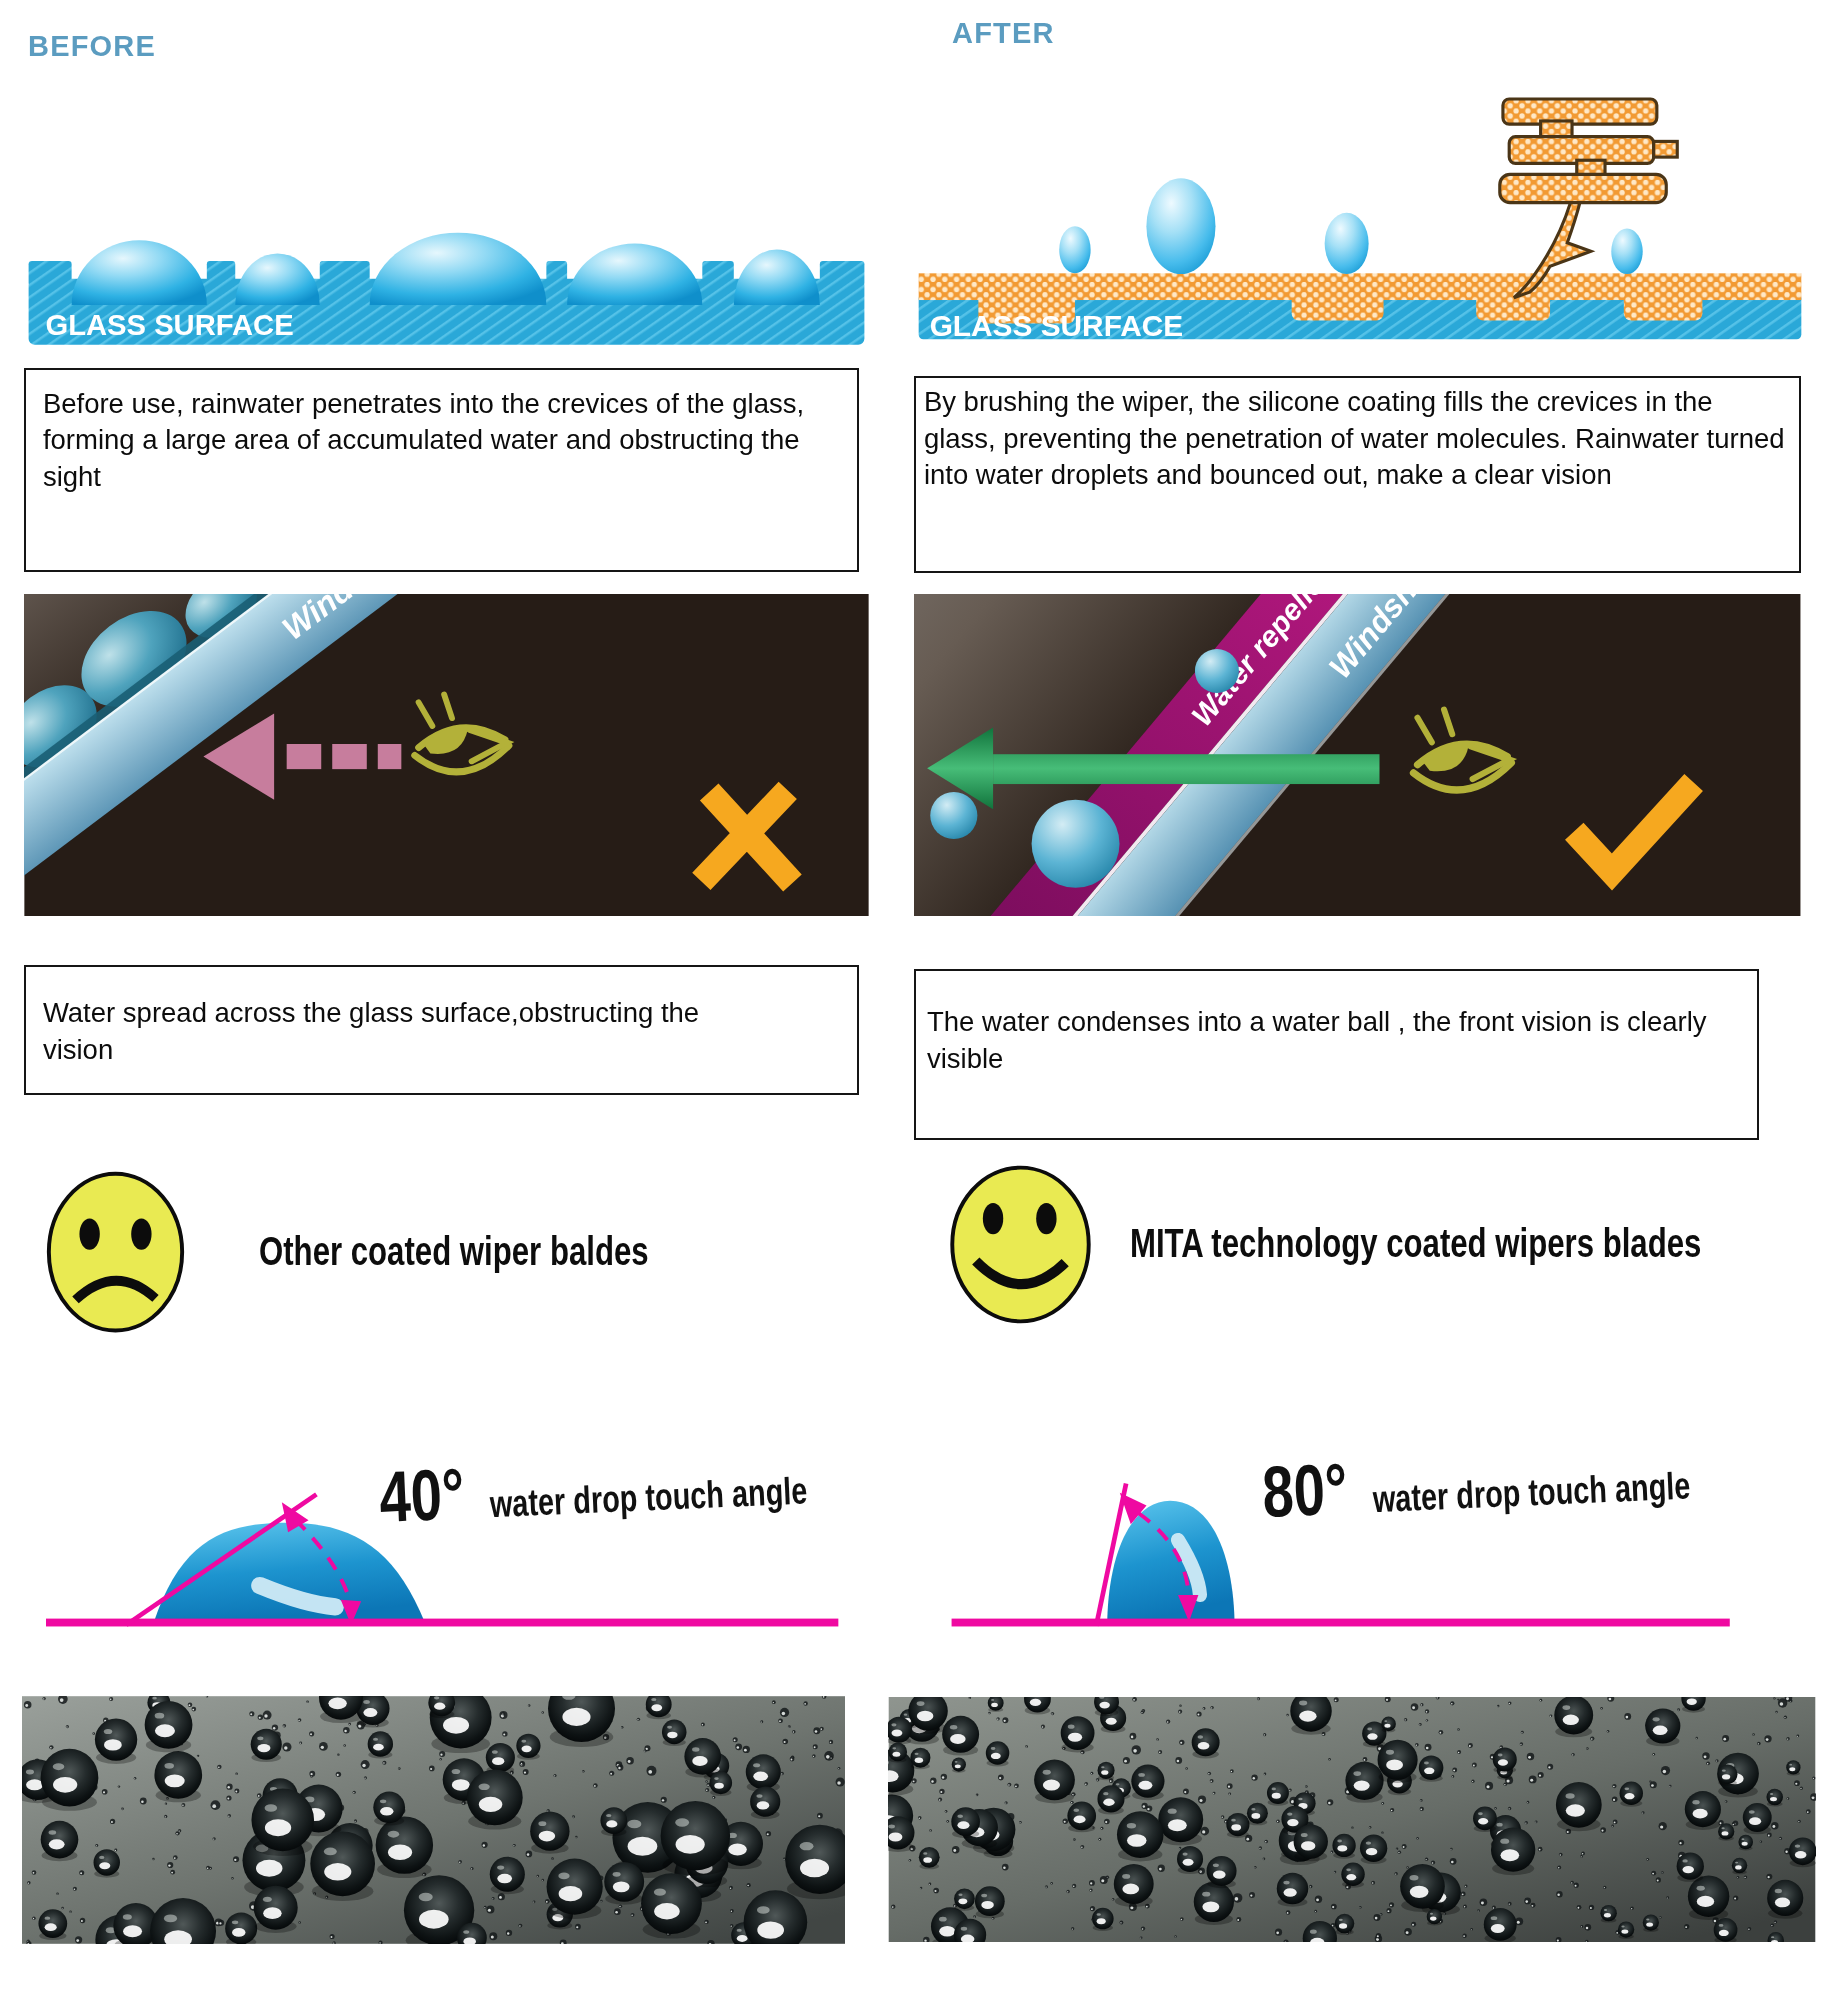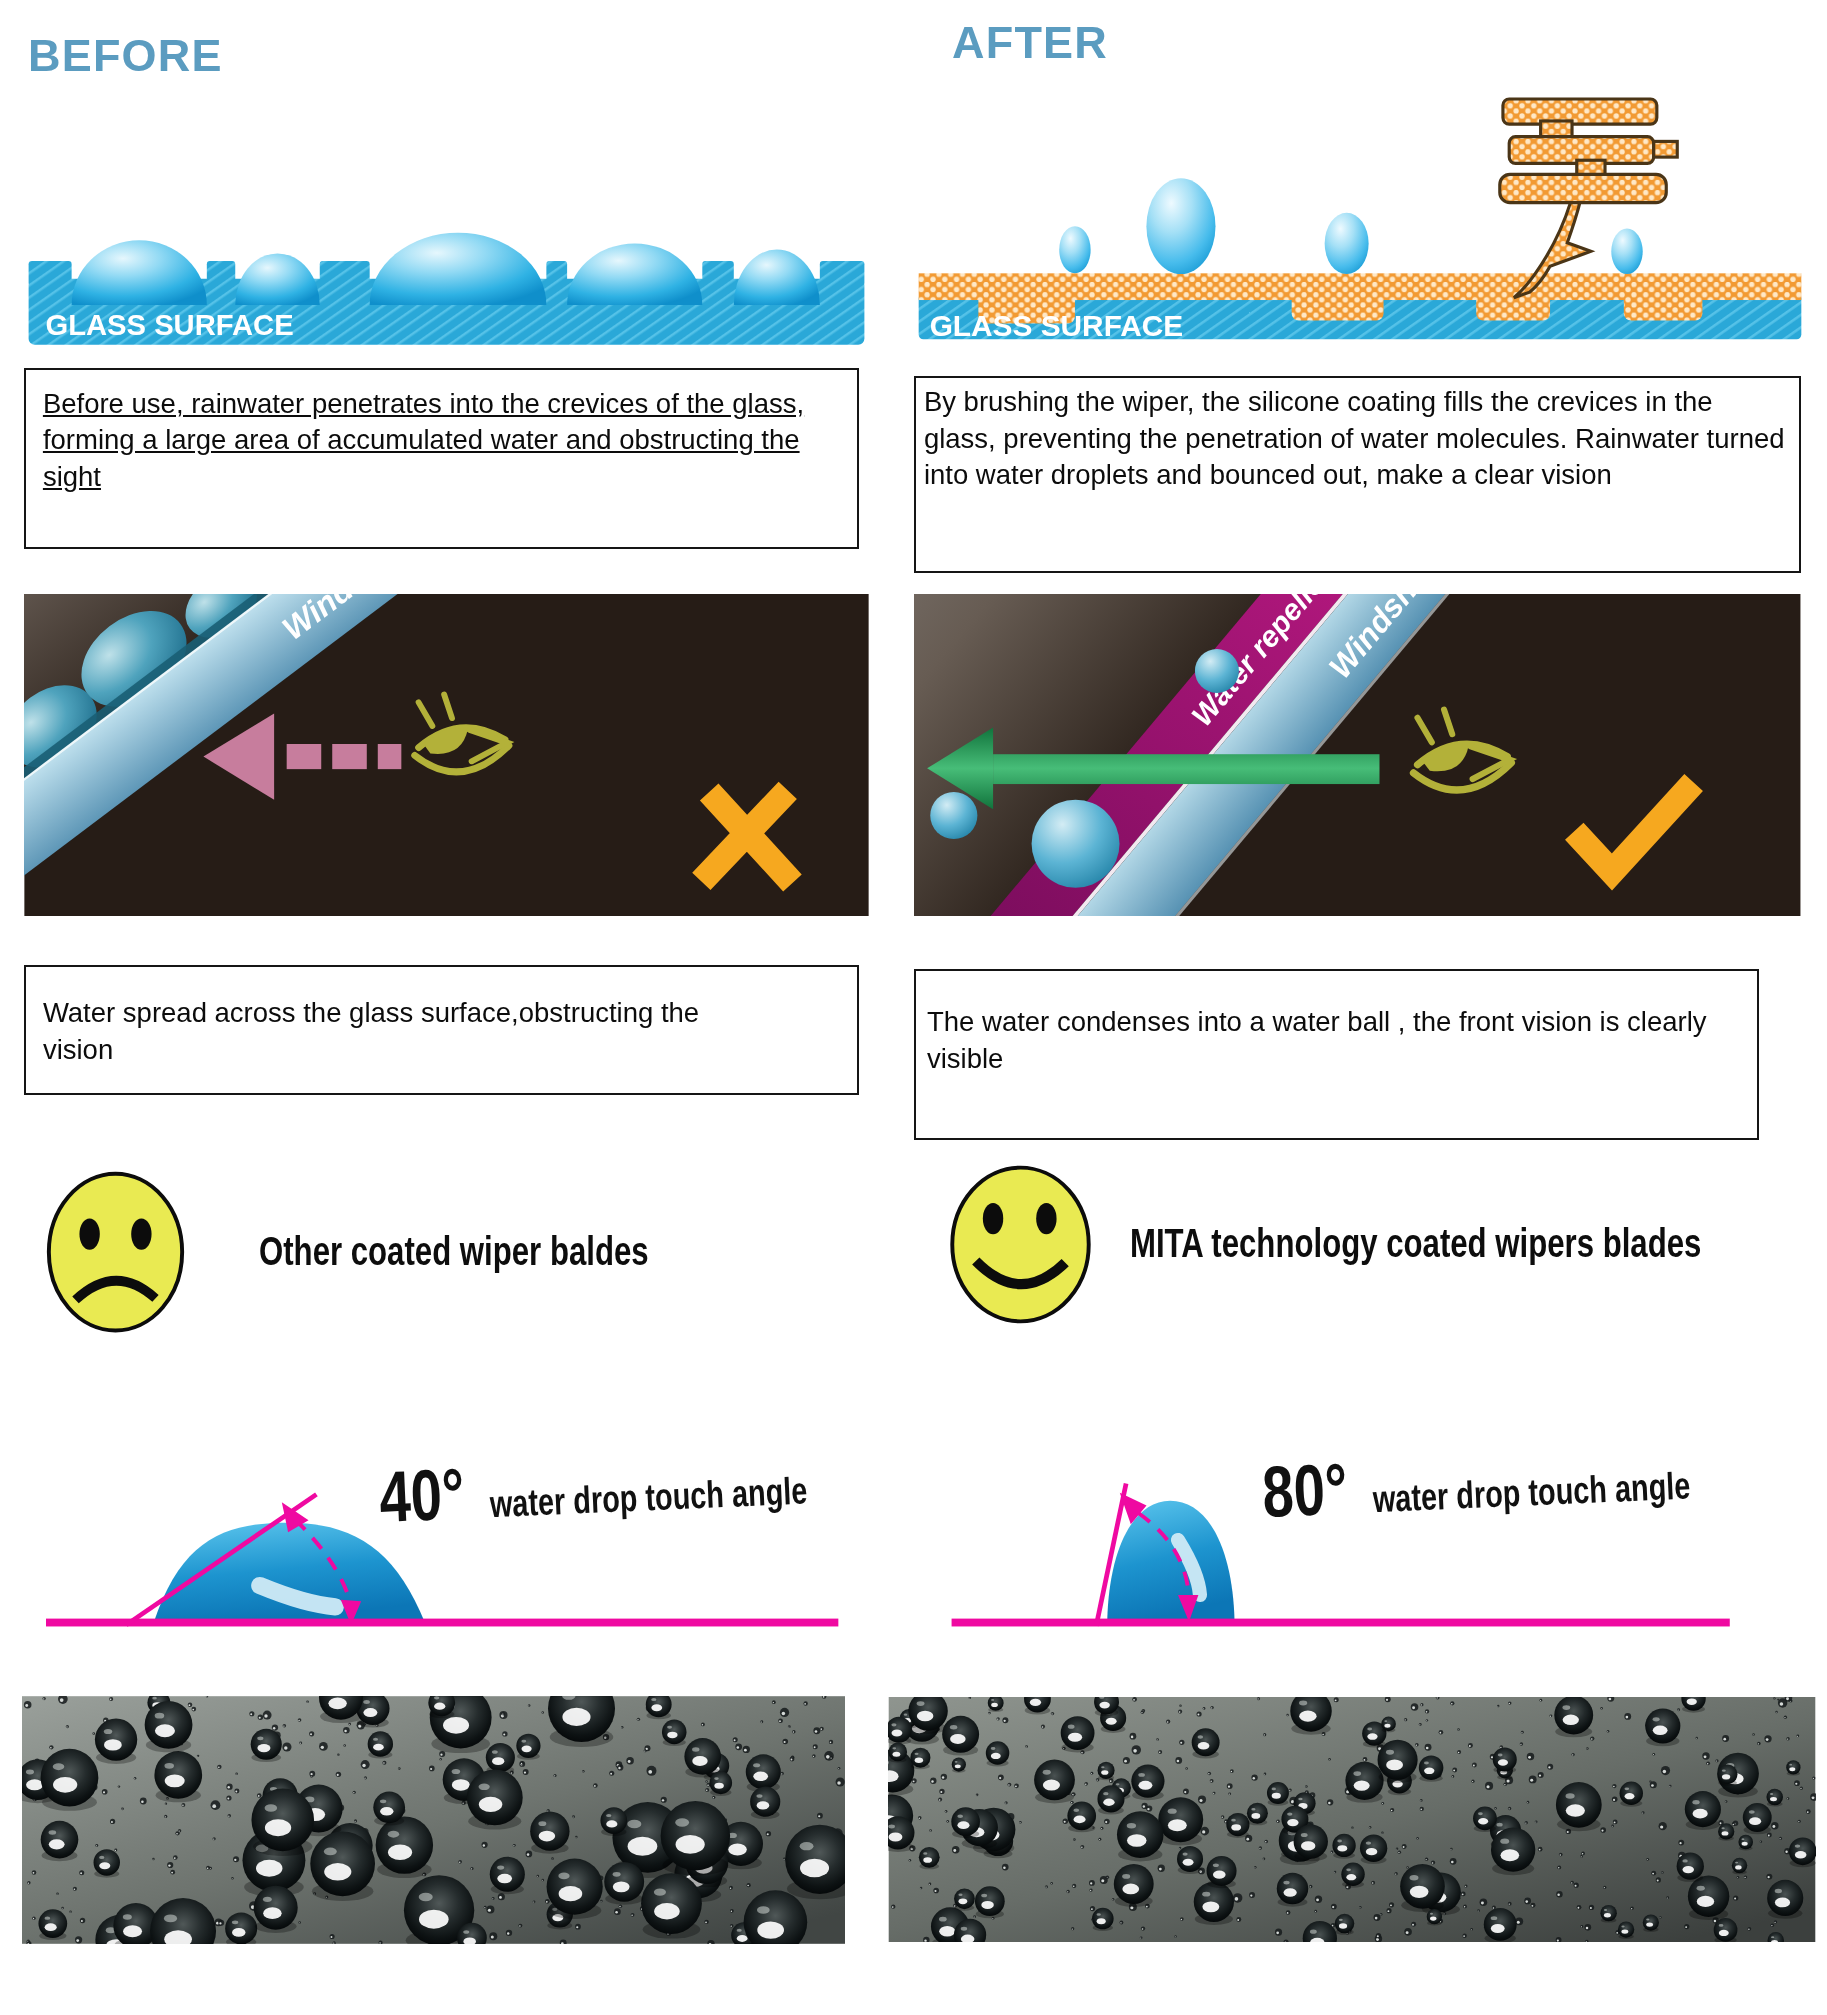--- a/index.html
+++ b/index.html
@@ -1,19 +1,19 @@
 <!DOCTYPE html>
 <html style="font-size:12.6px"><head>
 <meta charset="utf-8">
 <style>
   html,body{margin:0;padding:0;}
   body{width:1827px;height:2016px;position:relative;background:#ffffff;
        font-family:"Liberation Sans", sans-serif;color:#111;overflow:hidden;}
   .abs{position:absolute;}
-  .heading{font-size:45px;font-weight:bold;color:#5b9cc0;letter-spacing:1.2px;}
+  .heading{font-size:29px;font-weight:bold;color:#5b9cc0;letter-spacing:1.2px;}
   .descbox{border:2.4px solid #151515;box-sizing:border-box;font-size:27.5px;line-height:1.33;color:#0c0c0c;}
   .descbox p{margin:0;}
   .facelabel{font-size:41px;font-weight:bold;color:#0d0d0d;white-space:nowrap;
              transform:scaleX(.76);transform-origin:left center;letter-spacing:0px;}
   .angletext{display:flex;align-items:baseline;transform:rotate(-2.5deg);transform-origin:left bottom;}
   .angleval{font-size:72px;font-weight:bold;display:inline-block;transform:scaleX(.78);transform-origin:left bottom;line-height:1;}
   .anglelab{font-size:38px;font-weight:bold;display:inline-block;transform:scaleX(.76);transform-origin:left bottom;margin-left:1.6px;white-space:nowrap;}
   svg text{font-family:"Liberation Sans", sans-serif;}
 </style>
 </head>
@@ -87,21 +87,21 @@
     <rect x="800" y="42" width="40" height="24"></rect>
     <rect x="760" y="62" width="184" height="34" rx="8"></rect>
     <rect x="944" y="68" width="30" height="20"></rect>
     <rect x="846" y="92" width="36" height="22"></rect>
     <rect x="748" y="110" width="212" height="36" rx="13"></rect>
     <path d="M838,146 C828,178 812,210 792,238 C785,248 777,258 766,267 L786,260 C797,251 806,238 812,227 L864,208 L834,197 C840,180 846,162 850,146 Z"></path>
   </g>
   <text x="22" y="316" font-size="38" font-weight="bold" fill="#ffffff">GLASS SURFACE</text>
 </svg>
 
-<div class="abs descbox" style="left:23.6px;top:368px;width:835px;height:181px;padding:15.7px 17.3px;text-decoration:underline;">
+<div class="abs descbox" style="left:23.6px;top:368px;width:835px;height:204px;padding:15.7px 17.3px;">
   <p style="max-width:806px;">Before use, rainwater penetrates into the crevices of the glass, forming a large area of accumulated water and obstructing the sight</p>
 </div>
 <div class="abs descbox" style="left:914px;top:376px;width:887px;height:197px;padding:6.3px 7.9px;">
   <p style="max-width:865px;">By brushing the wiper, the silicone coating fills the crevices in the glass, preventing the penetration of water molecules. Rainwater turned into water droplets and bounced out, make a clear vision</p>
 </div>
 
 <svg class="abs" style="left:23.6px;top:594px;" width="845" height="322" viewBox="0 0 1075 410">
   <defs>
     <linearGradient id="grayL" gradientUnits="userSpaceOnUse" x1="0" y1="-620" x2="0" y2="8">
       <stop offset="0%" stop-color="#969390"></stop>

